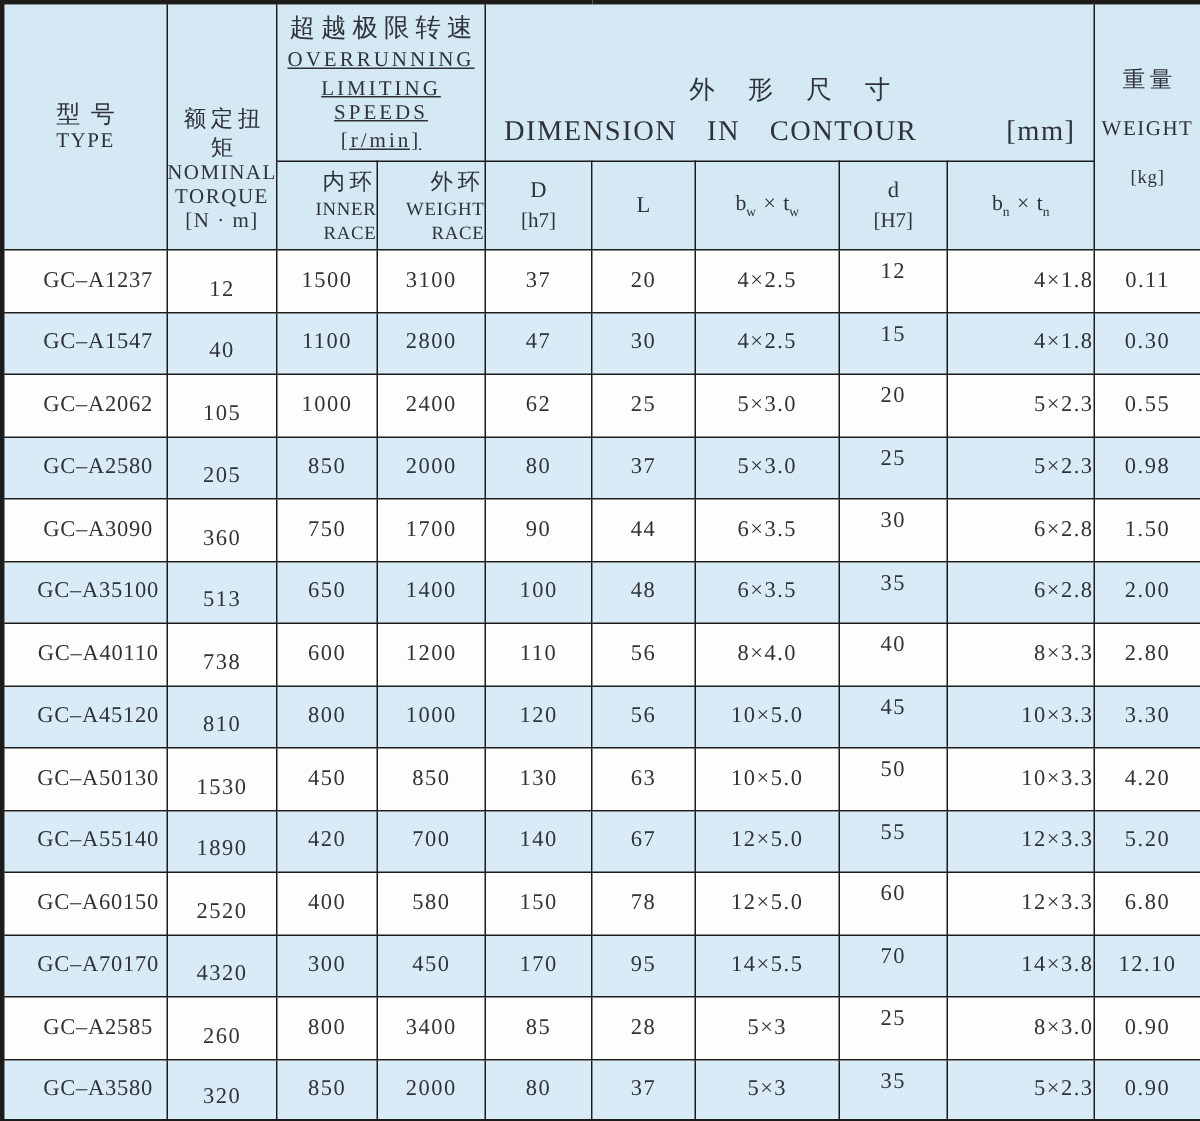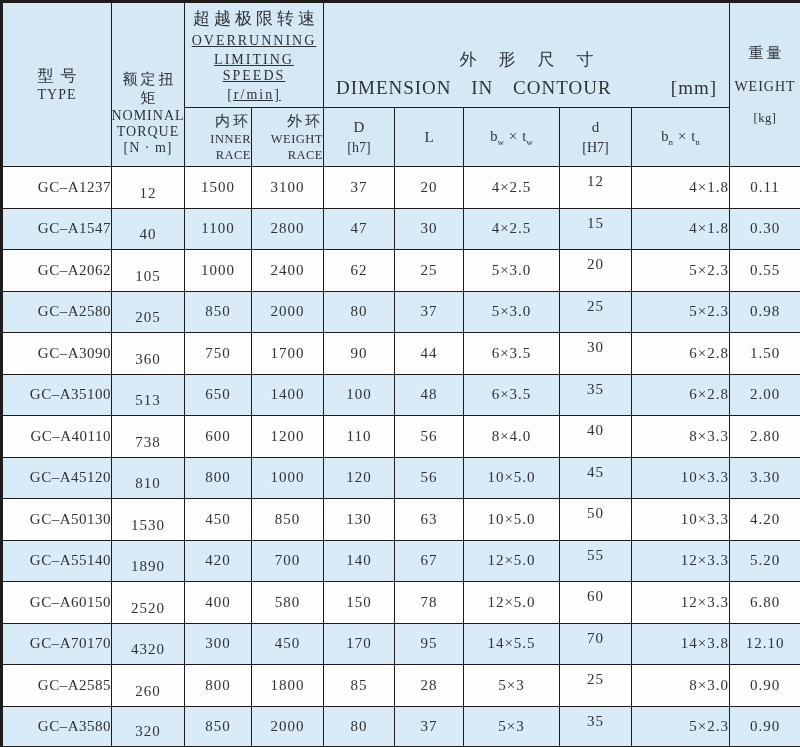--- a/index.html
+++ b/index.html
@@ -24,21 +24,21 @@
     overflow:hidden;
   }
   thead th{background:var(--blue);font-weight:normal;}
   tr.h1{height:106px;}
   tr.h2{height:59px;}
   tbody tr{height:41.5px;}
   tbody tr.alt td{background:var(--blue-row);}
   tbody td{font-size:15px;letter-spacing:1px;}
 
   
-  td.c-type{text-align:right;padding-left:17px;letter-spacing:0.5px;}
+  td.c-type{text-align:center;padding-left:17px;letter-spacing:0.5px;}
   td.c-torque{vertical-align:bottom;padding-bottom:6px;}
   td.c-d{vertical-align:top;padding-top:6px;}
   td.c-bn{vertical-align:middle;transform:none;text-align:right;}
 
   
   .stack{display:flex;flex-direction:column;justify-content:center;align-items:center;height:100%;}
   .stack.spread{justify-content:flex-end;padding:10px 0;}
   th .zh-big{font-size:16px;letter-spacing:7px;padding-left:7px;}
   th .zh-mid{font-size:15px;letter-spacing:3px;padding-left:3px;}
   th .en{font-size:14px;letter-spacing:1px;}
@@ -301,21 +301,21 @@
     <td class="c-L">95</td>
     <td class="c-bw">14×5.5</td>
     <td class="c-d">70</td>
     <td class="c-bn">14×3.8</td>
     <td class="c-weight">12.10</td>
   </tr>
       <tr>
     <td class="c-type">GC–A2585</td>
     <td class="c-torque">260</td>
     <td class="c-inner">800</td>
-    <td class="c-outer">1800</td>
+    <td class="c-outer">3400</td>
     <td class="c-D">85</td>
     <td class="c-L">28</td>
     <td class="c-bw">5×3</td>
     <td class="c-d">25</td>
     <td class="c-bn">8×3.0</td>
     <td class="c-weight">0.90</td>
   </tr>
       <tr class="alt">
     <td class="c-type">GC–A3580</td>
     <td class="c-torque">320</td>

